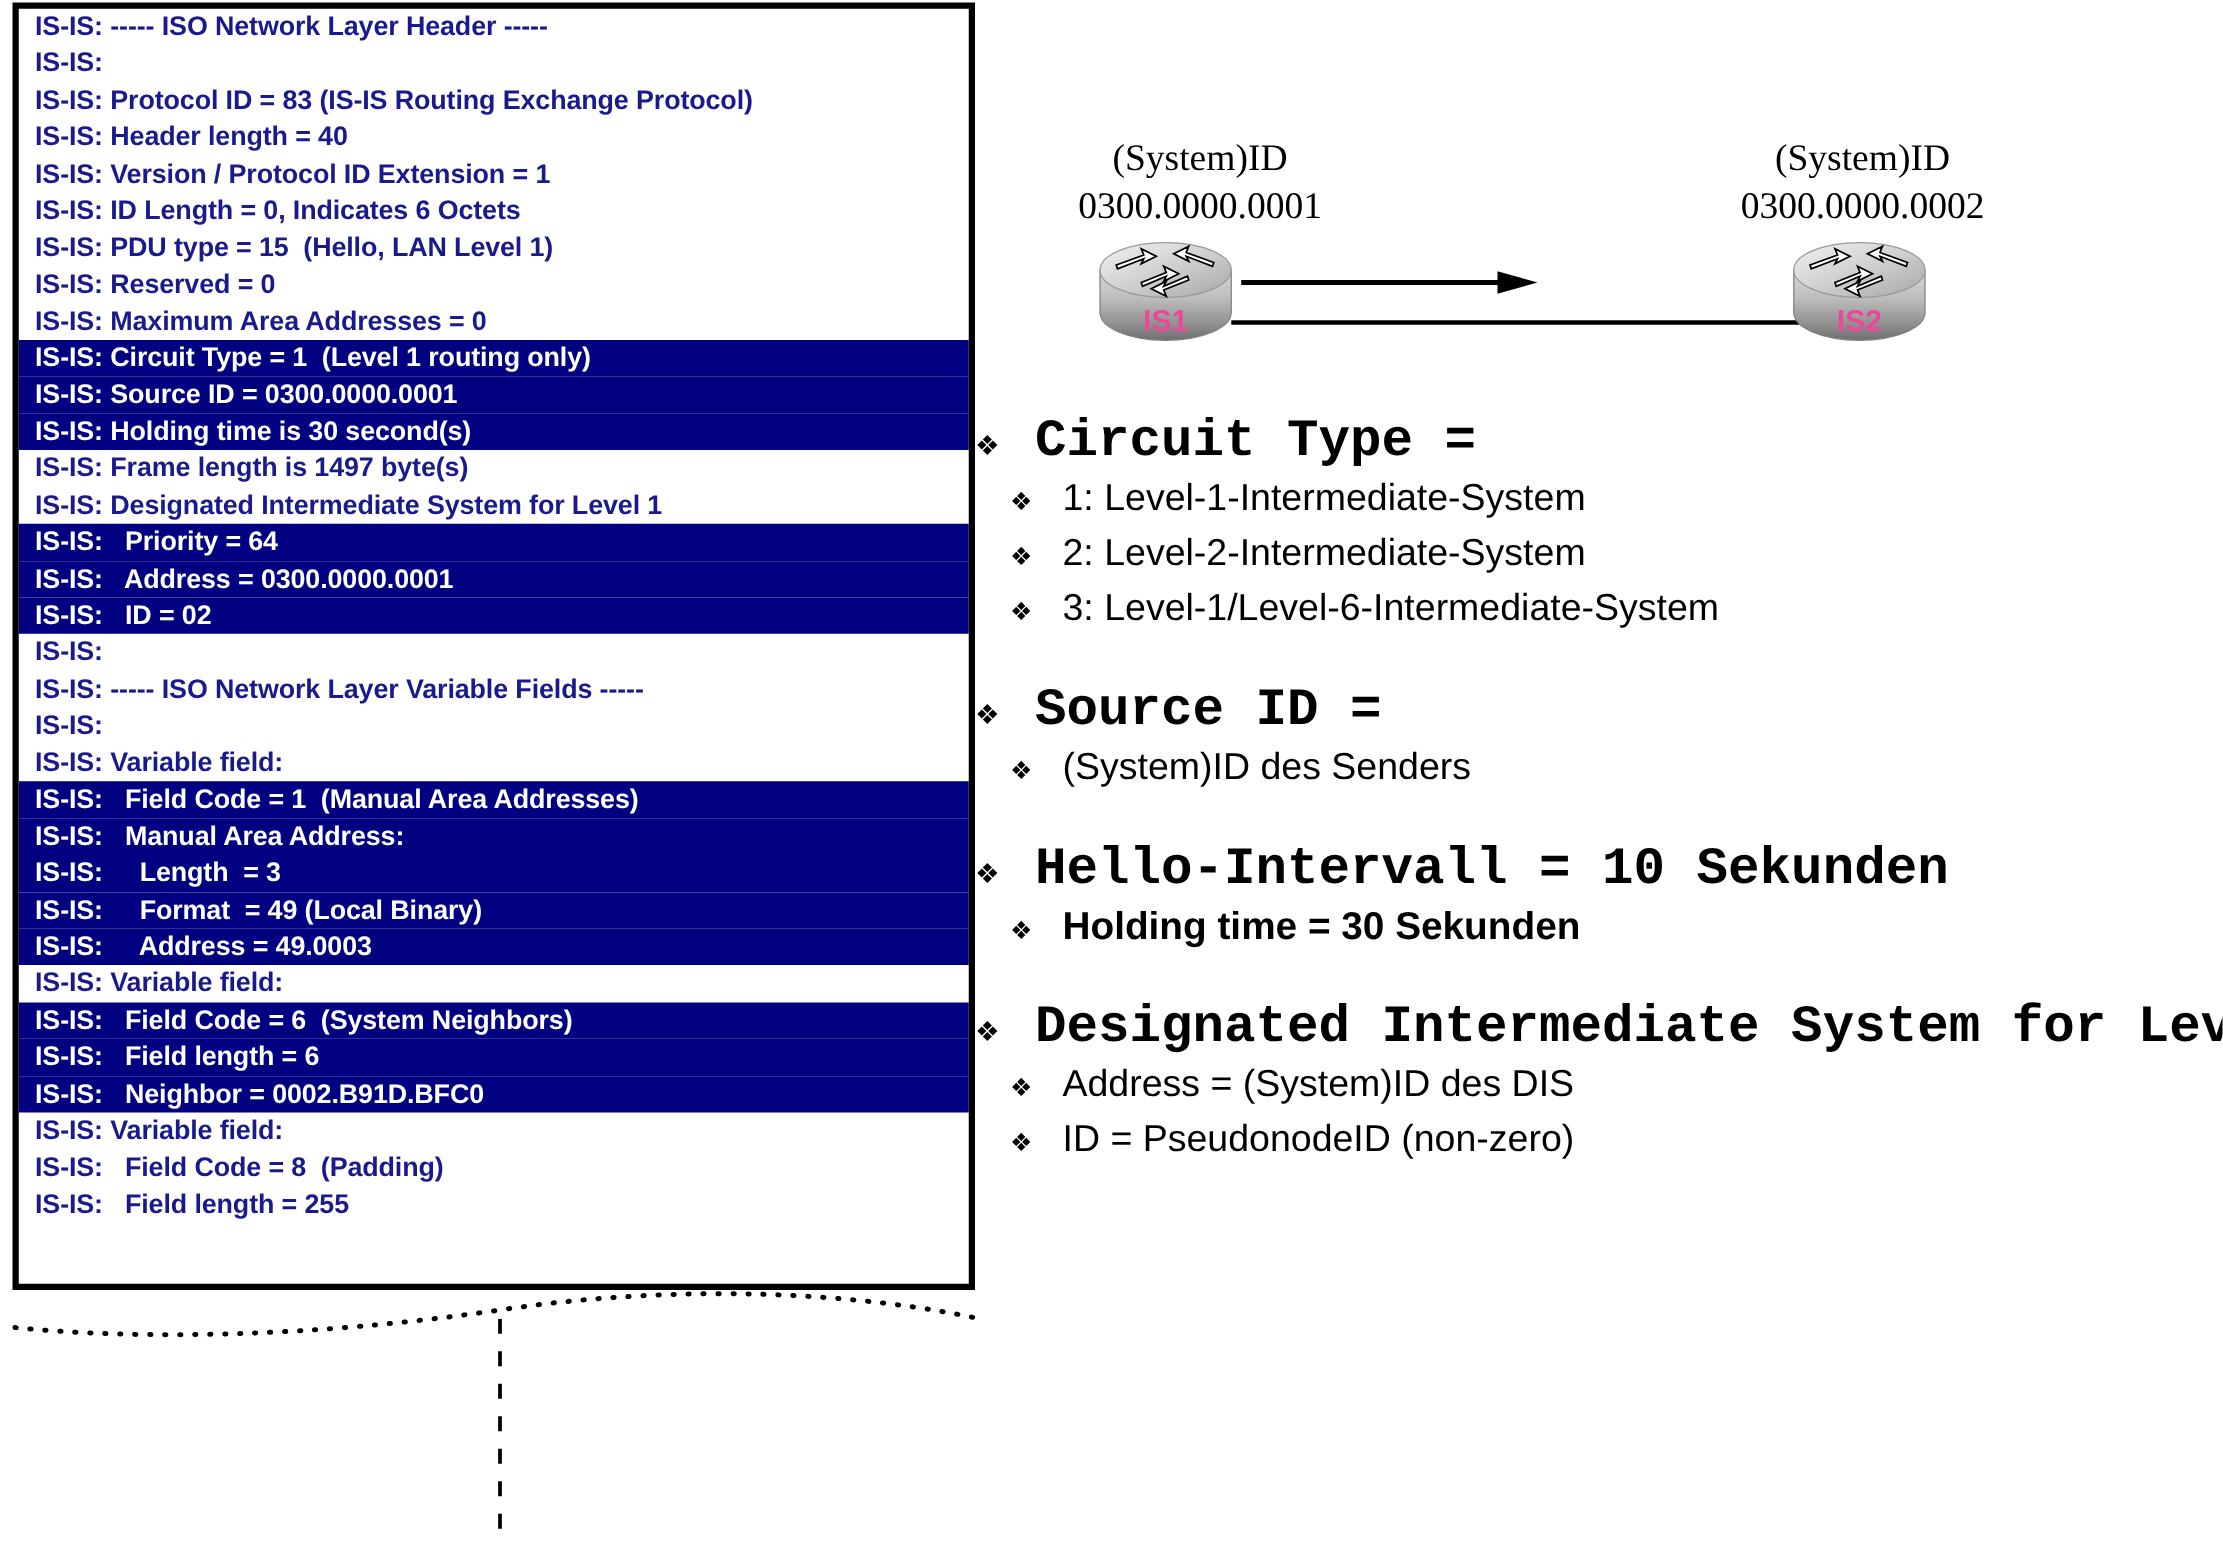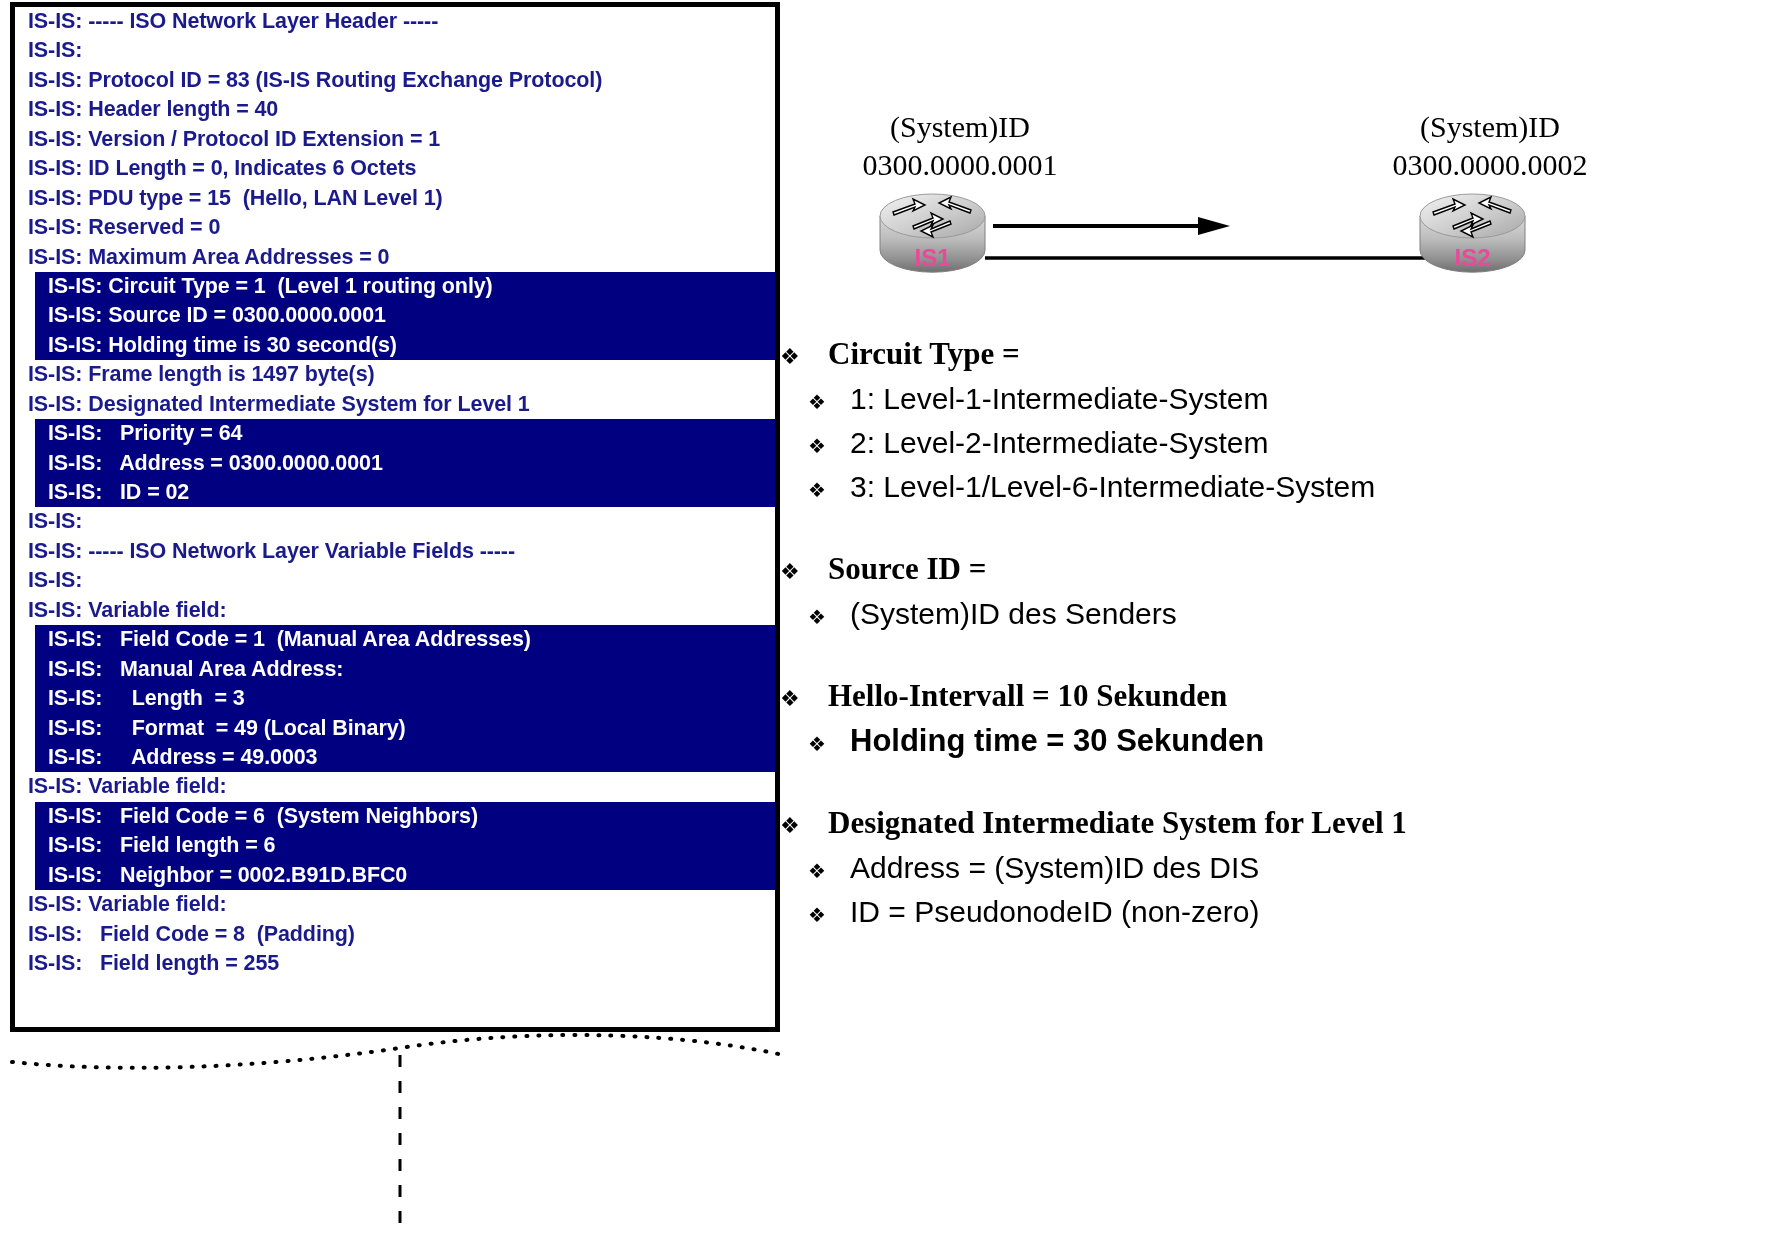--- a/index.html
+++ b/index.html
@@ -46,21 +46,20 @@
     font-size: 21.5px;
     font-weight: bold;
     color: #1a1a8c;
     white-space: pre;
     padding-left: 13px;
     letter-spacing: -0.1px;
   }
   .trace-line.hl {
     background: #000080;
     color: #ffffff;
-    margin-left: 20px;
   }
 
   
   #torn-edge {
     position: absolute;
     left: 0;
     top: 1010px;
     width: 800px;
     height: 60px;
     pointer-events: none;
@@ -104,21 +103,21 @@
     line-height: 38px;
     white-space: nowrap;
   }
 
   .router {
     position: absolute;
     width: 115px;
     height: 86px;
   }
   #router1 { left: 95px; top: 190px; }
-  #router2 { left: 635px; top: 190px; }
+  #router2 { left: 650px; top: 190px; }
   .router-label {
     position: absolute;
     left: 0;
     bottom: 4px;
     width: 115px;
     text-align: center;
     font-family: "Liberation Sans", sans-serif;
     font-size: 24px;
     font-weight: bold;
     color: #ec4899;
@@ -146,22 +145,22 @@
     color: #000000;
     flex: none;
   }
   .lvl1 {
     padding-left: 0px;
     height: 47px;
     line-height: 47px;
   }
   .lvl1 .bullet-glyph { font-size: 22px; width: 48px; }
   .lvl1 .bullet-text {
-    font-family: Liberation Serif, serif;
-    font-size: 31px;
+    font-family: Liberation Mono, monospace;
+    font-size: 42px;
     font-weight: bold;
   }
   .lvl2 {
     padding-left: 28px;
     height: 44px;
     line-height: 44px;
   }
   .lvl2 .bullet-glyph { font-size: 20px; width: 42px; }
   .lvl2 .bullet-text {
     font-family: "Liberation Sans", sans-serif;

